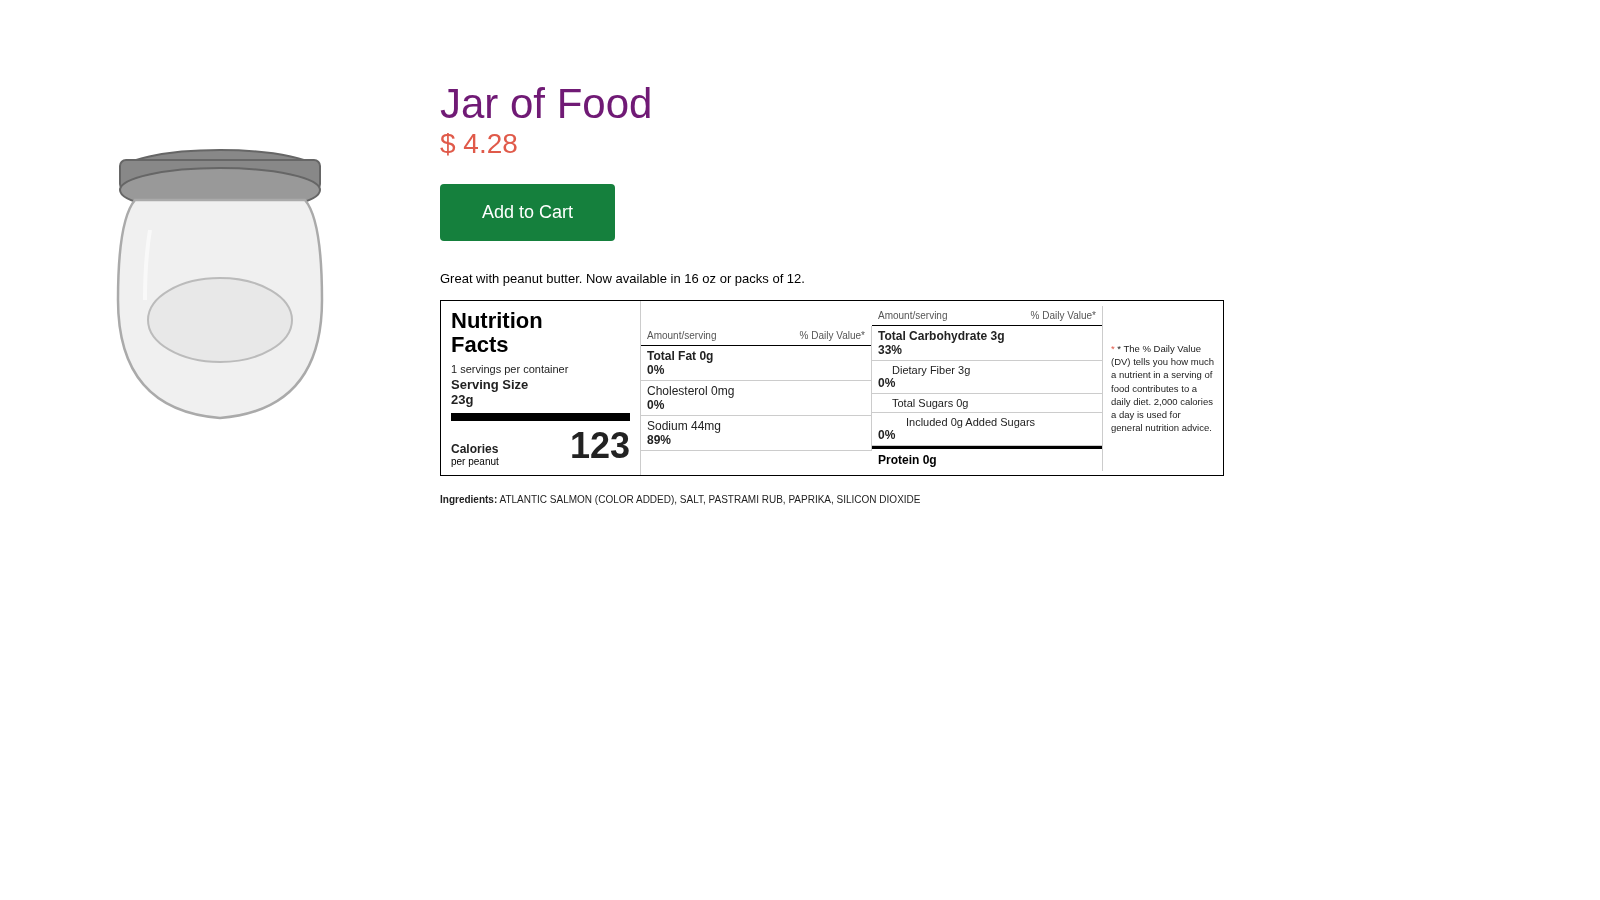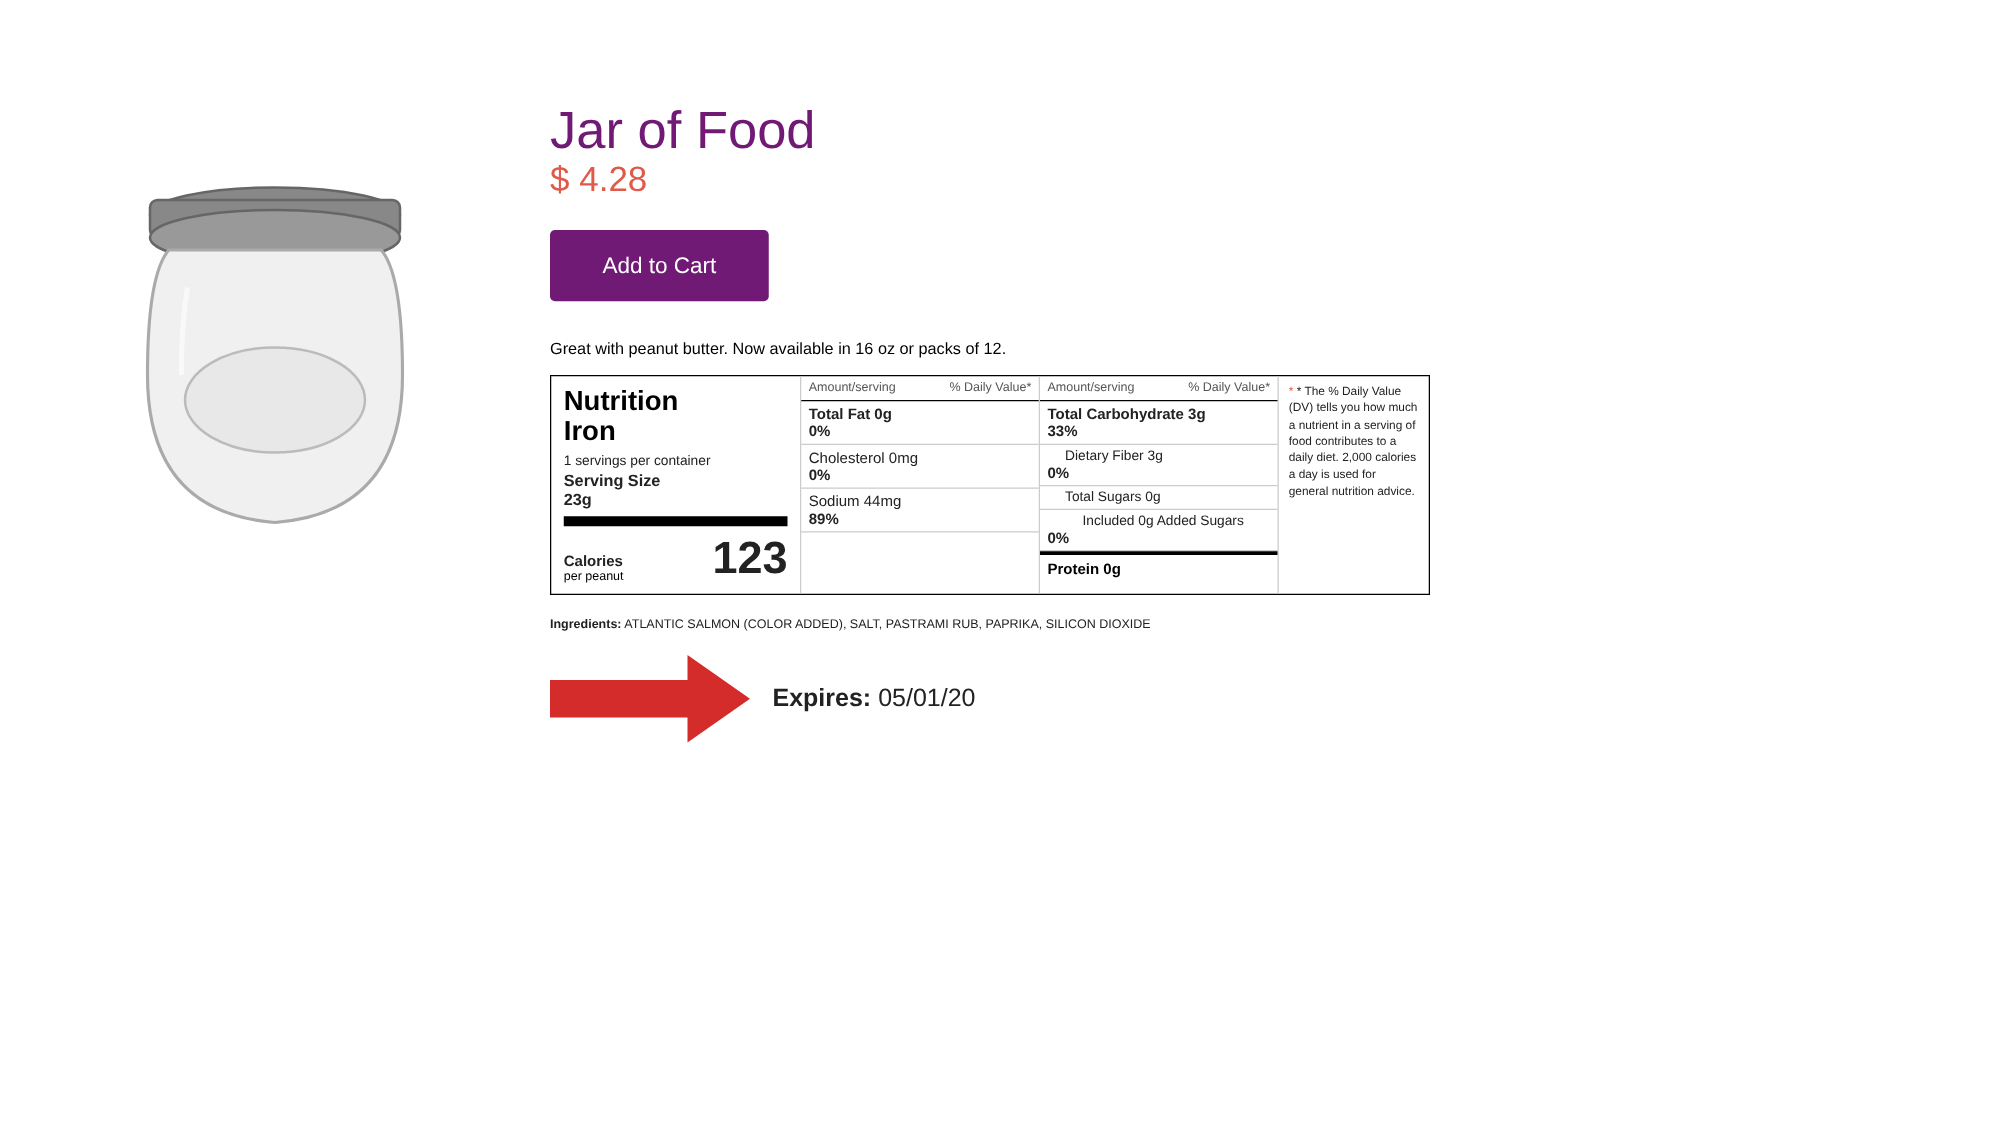--- a/index.html
+++ b/index.html
@@ -46,21 +46,21 @@
       color: #701a75;
     }
 
     .product-price {
       font-size: 28px;
       color: #e05a4a;
       margin-bottom: 24px;
     }
 
     .add-to-cart-btn {
-      background-color: #701a75;
+      background-color: #15803d;
       color: #fff;
       border: none;
       padding: 18px 42px;
       font-size: 18px;
       border-radius: 4px;
       cursor: pointer;
       margin-bottom: 30px;
       display: inline-block;
     }
 
@@ -68,22 +68,23 @@
       font-size: 13px;
       color: #000000;
       margin-bottom: 14px;
     }
 
     
     .nutrition-wrapper {
       display: flex;
       gap: 0;
       border: 1px solid #000;
-      width: 704px;
+      width: 784px;
       margin-bottom: 18px;
+      align-items: center;
     }
 
     .nutrition-left {
       width: 200px;
       border-right: 1px solid #ccc;
       padding: 8px 10px;
       flex-shrink: 0;
     }
 
     .nf-title {
@@ -245,21 +246,21 @@
 
     <button class="add-to-cart-btn">Add to Cart</button>
 
     <p class="product-description">Great with peanut butter. Now available in 16 oz or packs of 12.</p>
 
     
     <div class="nutrition-wrapper">
 
       <div class="nutrition-left">
         <div class="nf-title">
-          <span>Nutrition</span><br><span>Iron</span>
+          <span>Nutrition</span><br><span>Facts</span>
         </div>
         <div class="nf-servings">1 servings per container</div>
         <div class="nf-serving-size">
           <span>Serving Size</span><br>
           <span>23g</span>
         </div>
         <div class="nf-calories-row">
           <div>
             <div class="nf-calories-label">Calories</div>
             <div style="font-size:10px;">per peanut</div>
@@ -321,25 +322,15 @@
       </div>
     </div>
 
     
     <div class="ingredients-section">
       <span class="ingredients-label">Ingredients:</span>
       <span>ATLANTIC SALMON (COLOR ADDED), SALT, PASTRAMI RUB, PAPRIKA, SILICON DIOXIDE</span>
     </div>
 
     
-    <div class="expires-row">
-
-      <svg class="arrow-svg" viewBox="0 0 160 80" xmlns="http://www.w3.org/2000/svg">
-        <polygon points="0,25 110,25 110,5 160,40 110,75 110,55 0,55" fill="#d42b2b"></polygon>
-      </svg>
-      <div class="expires-text">
-        <span class="expires-label">Expires:</span>
-        <span>05/01/20</span>
-      </div>
-    </div>
 
   </div>
 </div>
 
 </body></html>

